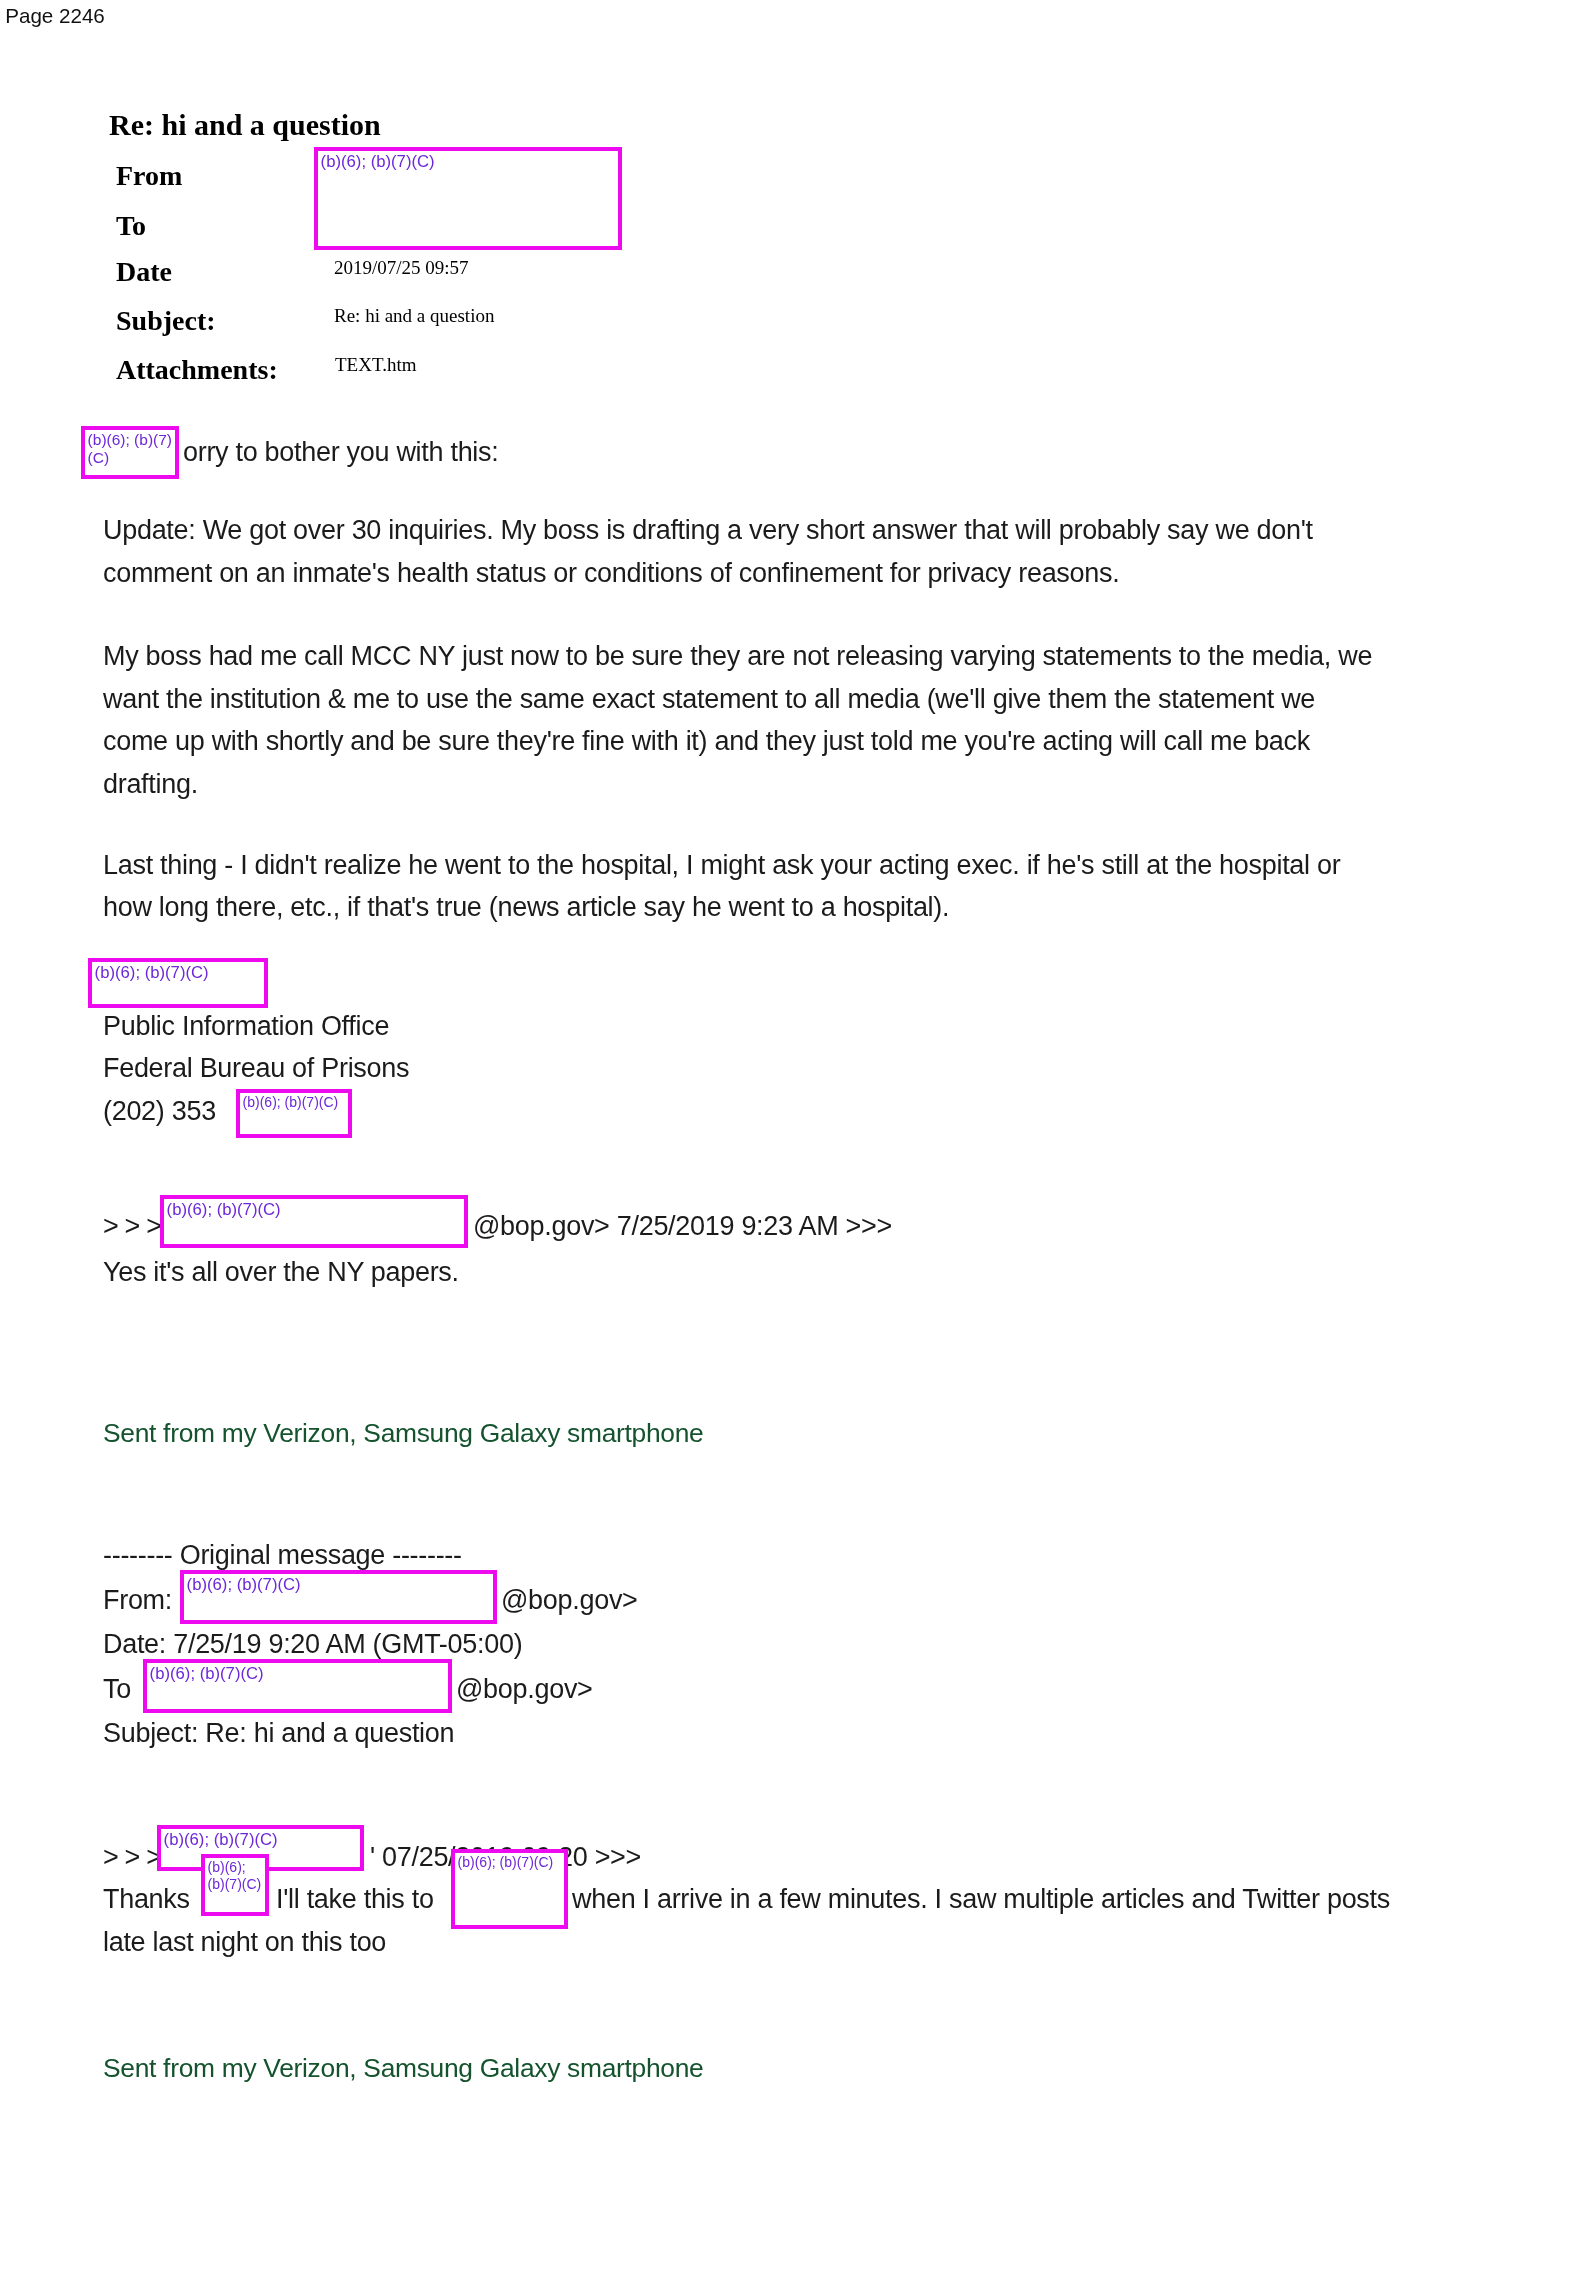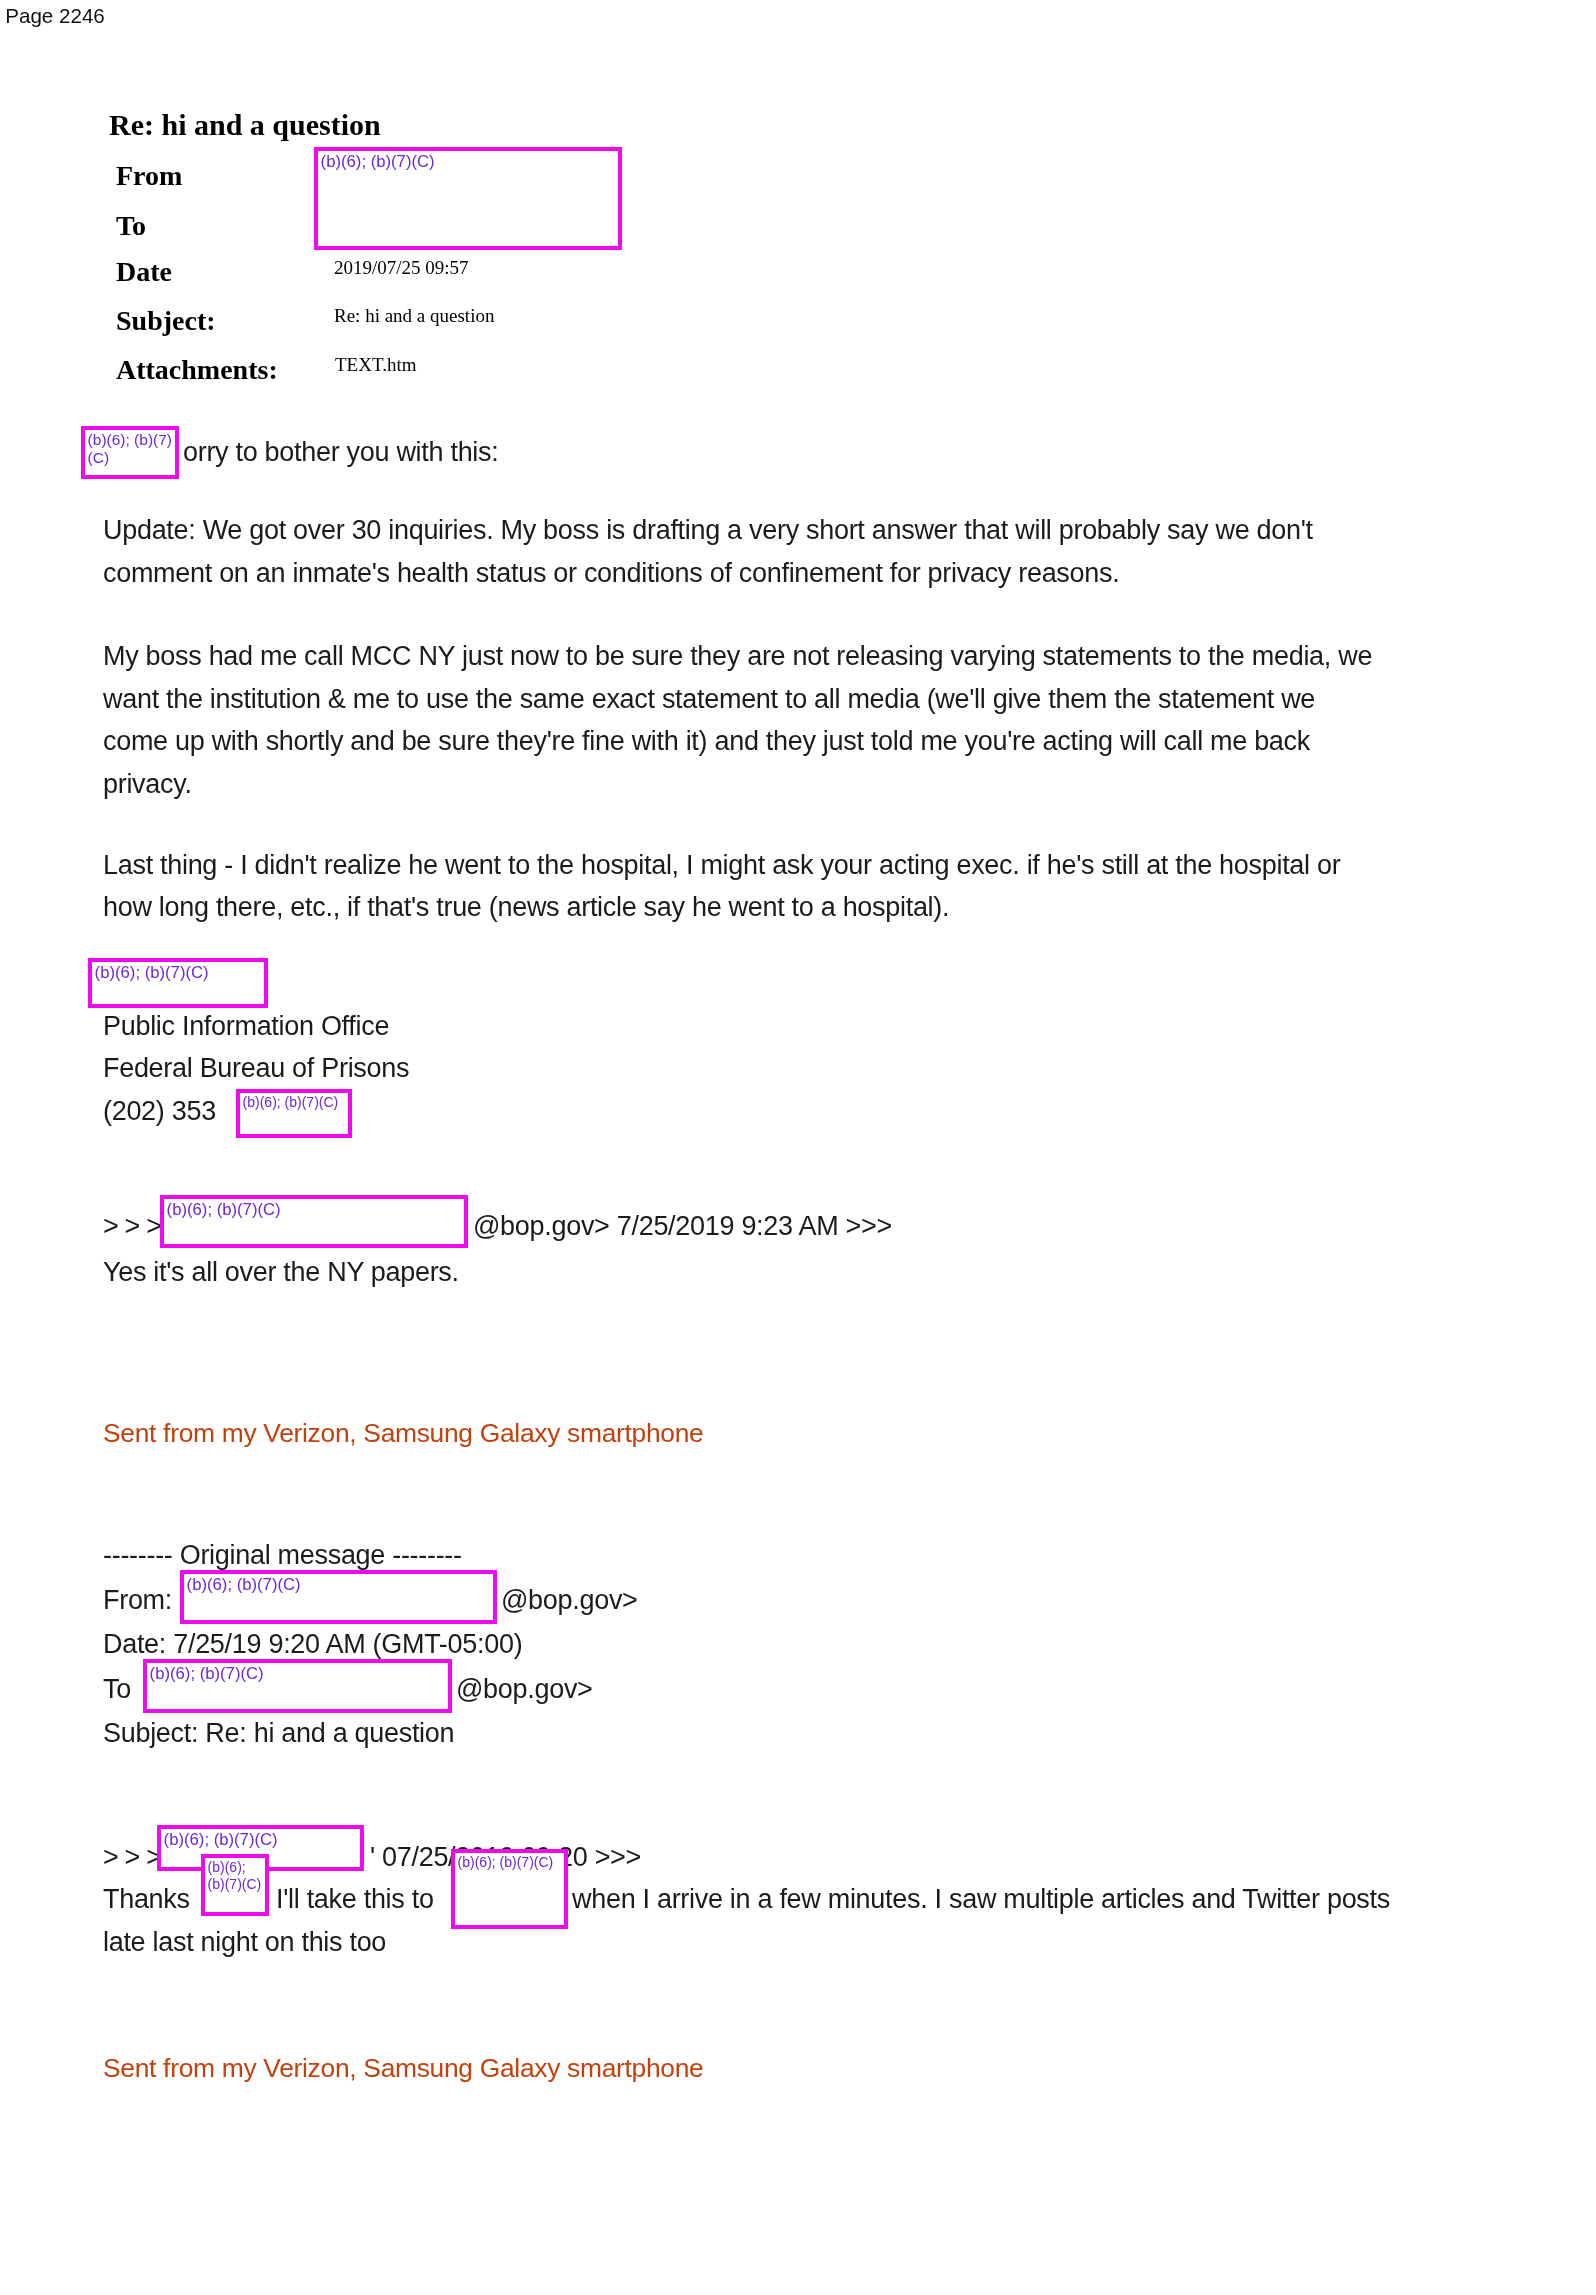--- a/index.html
+++ b/index.html
@@ -17,21 +17,21 @@
   .corner-label{font-size:20.6px;color:#111;}
   .page-num{font-size:28px;font-weight:600;color:#111;letter-spacing:0.6px;}
   .bates-band{position:absolute;left:0;top:2252px;width:1597px;height:43px;background:#f5f5f5;}
   .bates{font-family:"Liberation Mono", monospace;font-size:29px;letter-spacing:3.9px;color:#111;}
   
   .hdr-title{font-family:"Liberation Serif", serif;font-weight:bold;font-size:30px;color:#000;}
   .hdr-label{font-family:"Liberation Serif", serif;font-weight:bold;font-size:28px;color:#000;}
   .hdr-value{font-family:"Liberation Serif", serif;font-size:19px;color:#000;}
   
   .body-text{font-size:27px;letter-spacing:-0.3px;color:#1b1b1b;}
-  .muted{color:#c2410c;font-size:26.4px;letter-spacing:-0.3px;}
+  .muted{color:#14532d;font-size:26.4px;letter-spacing:-0.3px;}
   .gw{font-size:27px;letter-spacing:-0.3px;color:#1b1b1b;}
   .arrows{letter-spacing:5.8px;}
   
   .redact{
     position:absolute;
     border:4.5px solid #ee0aee;
     background:#ffffff;
     box-sizing:border-box;
   }
   .redact .rlabel{
@@ -76,21 +76,21 @@
     <span class="rlabel" style="font-size:15.5px;line-height:18px;">(b)(6); (b)(7)(C)</span>
   </div>
   <div class="abs body-text" style="left:183px;top:437px;">orry to bother you with this:</div>
 
   <div class="abs body-text" style="left:103px;top:515px;">Update:  We got over 30 inquiries.  My boss is drafting a very short answer that will probably say we don't</div>
   <div class="abs body-text" style="left:103px;top:558px;">comment on an inmate's health status or conditions of confinement for privacy reasons.</div>
 
   <div class="abs body-text" style="left:103px;top:641px;">My boss had me call MCC NY just now to be sure they are not releasing varying statements to the media, we</div>
   <div class="abs body-text" style="left:103px;top:684px;">want the institution &amp; me to use the same exact statement to all media (we'll give them the statement we</div>
   <div class="abs body-text" style="left:103px;top:726px;">come up with shortly and be sure they're fine with it) and they just told me you're acting will call me back</div>
-  <div class="abs body-text" style="left:103px;top:769px;">privacy.</div>
+  <div class="abs body-text" style="left:103px;top:769px;">drafting.</div>
 
   <div class="abs body-text" style="left:103px;top:850px;">Last thing - I didn't realize he went to the hospital, I might ask your acting exec. if he's still at the hospital or</div>
   <div class="abs body-text" style="left:103px;top:892px;">how long there, etc., if that's true (news article say he went to a hospital).</div>
 
   <div class="redact" style="left:88px;top:958px;width:180px;height:50px;">
     <span class="rlabel">(b)(6); (b)(7)(C)</span>
   </div>
   <div class="abs body-text" style="left:103px;top:1011px;">Public Information Office</div>
   <div class="abs body-text" style="left:103px;top:1053px;">Federal Bureau of Prisons</div>
   <div class="abs body-text" style="left:103px;top:1096px;">(202) 353</div>

